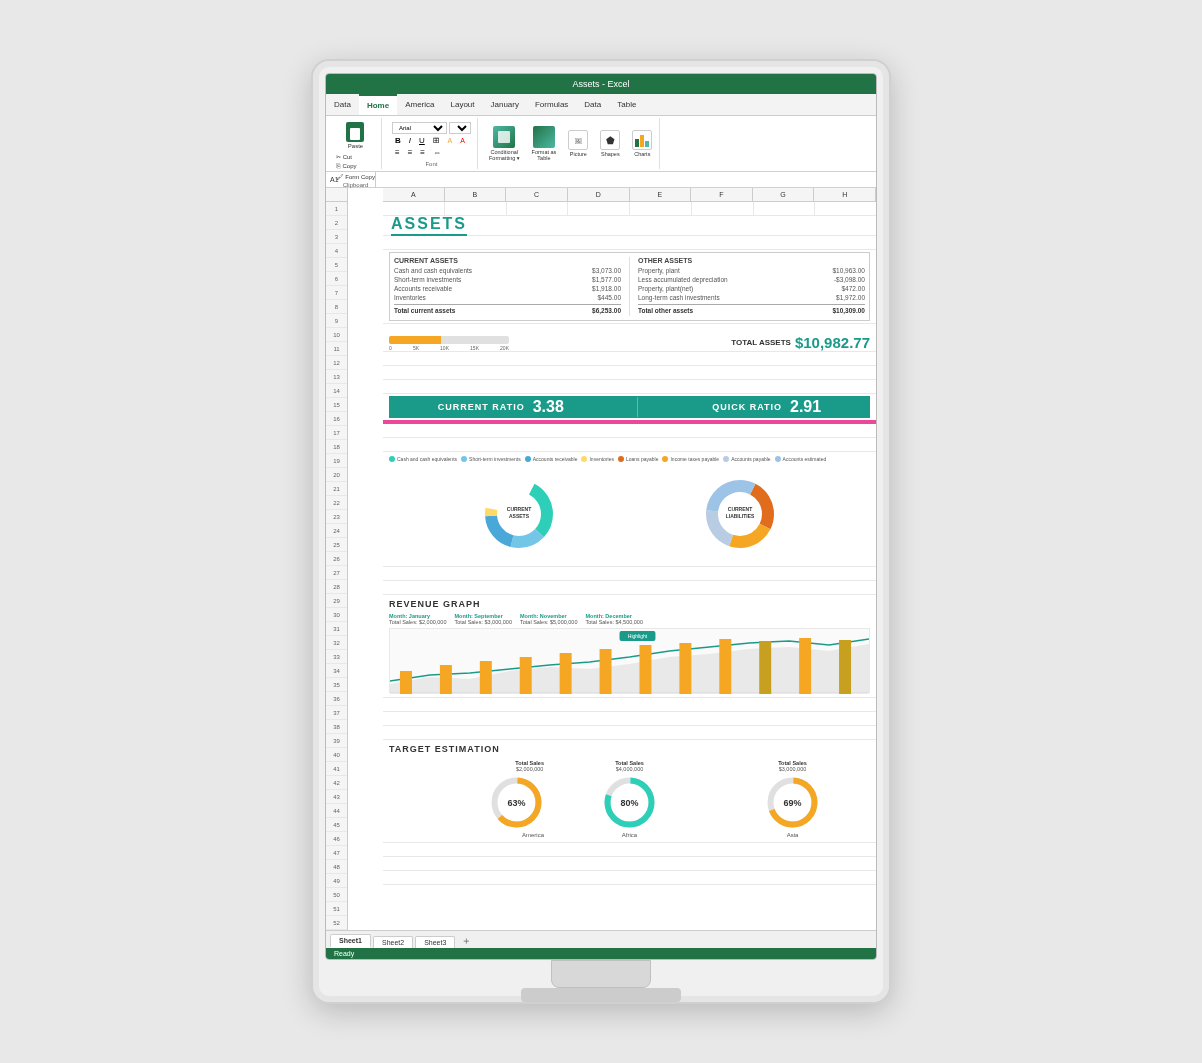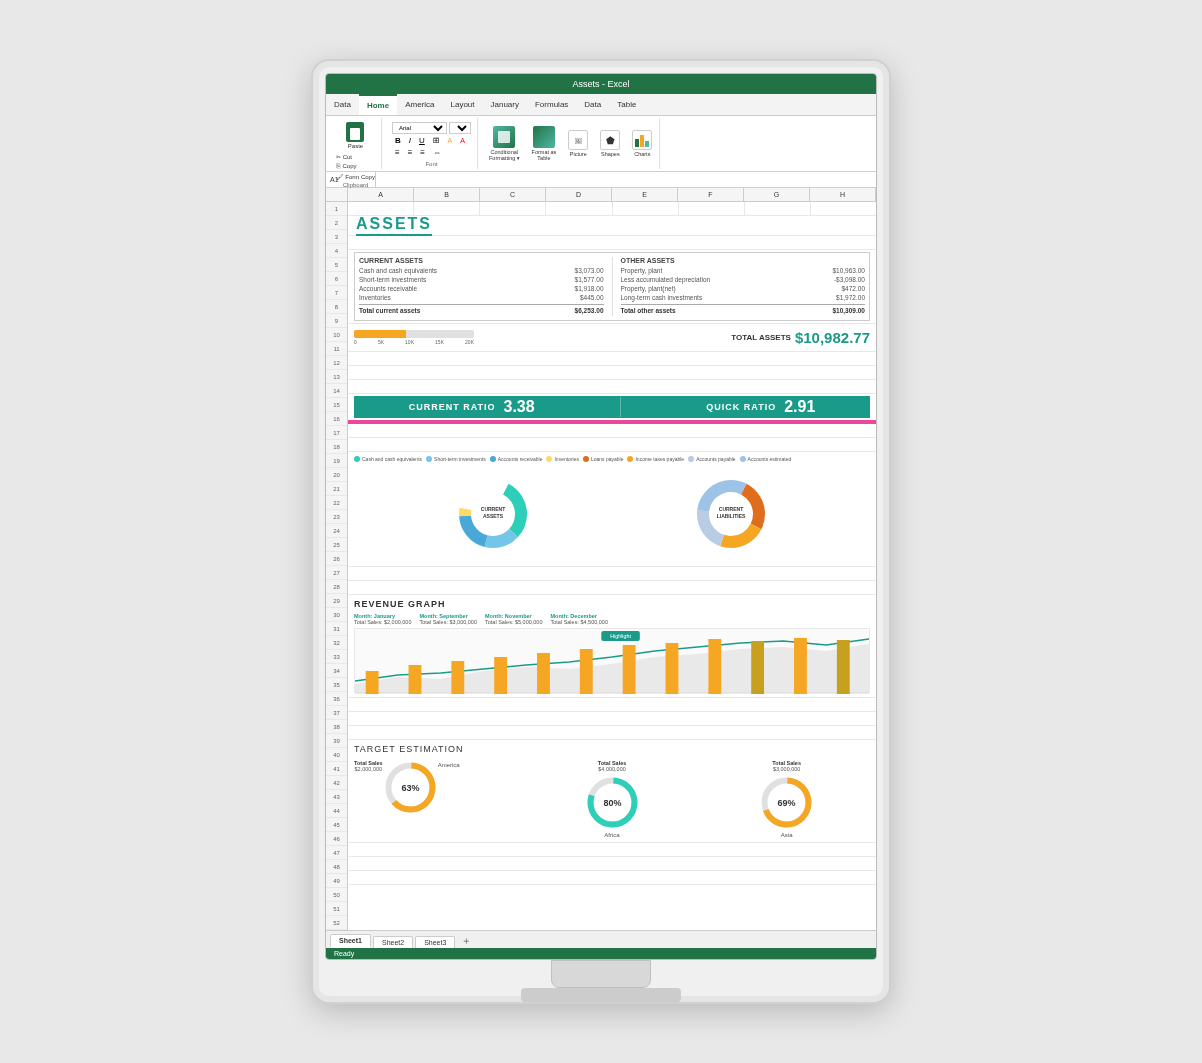--- a/index.html
+++ b/index.html
@@ -369,21 +369,21 @@
           <span style="font-size:5.5px;">Charts</span>
         </div>
       </div>
     </div>
 
     <div class="formula-bar">
       <div class="name-box">A1</div>
       <div class="formula-bar-input"></div>
     </div>
 
-    <div style="display:flex;">
+    <div style="display:flex;gap:35px;">
 
       <div class="row-nums-col">
 
         <div style="height:14px;border-bottom:1px solid #ccc;"></div>
 
         <div class="row-n">1</div>
         <div class="row-n">2</div>
         <div class="row-n">3</div>
         <div class="row-n">4</div>
         <div class="row-n">5</div>
@@ -515,21 +515,21 @@
                   <span>$1,972.00</span>
                 </div>
                 <div style="display:flex;justify-content:space-between;font-size:6.5px;font-weight:bold;color:#333;padding:2px 0;border-top:1px solid #aaa;margin-top:2px;">
                   <span>Total other assets</span>
                   <span>$10,309.00</span>
                 </div>
               </div>
             </div>
           </div>
 
-          <div style="height:28px;border-bottom:1px solid #e8e8e8;display:flex;align-items:center;padding:0 6px;">
+          <div style="height:28px;border-bottom:1px solid #e8e8e8;display:flex;align-items:flex-end;padding:0 6px;">
             <div style="width:120px;">
               <div style="width:100%;height:8px;background:#e0e0e0;border-radius:2px;overflow:hidden;">
                 <div style="height:100%;width:43%;background:#f5a623;"></div>
               </div>
               <div style="display:flex;justify-content:space-between;font-size:5px;color:#666;margin-top:1px;">
                 <span>0</span>
                 <span>5K</span>
                 <span>10K</span>
                 <span>15K</span>
                 <span>20K</span>
@@ -676,25 +676,25 @@
                 <text x="248" y="9" text-anchor="middle" font-size="5" fill="white">Highlight</text>
               </svg>
             </div>
           </div>
 
           <div style="height:14px;border-bottom:1px solid #e8e8e8;"></div>
           <div style="height:14px;border-bottom:1px solid #e8e8e8;"></div>
           <div style="height:14px;border-bottom:1px solid #e8e8e8;"></div>
 
           <div style="padding:4px 6px;border-bottom:1px solid #e8e8e8;">
-            <div style="font-size:9px;font-weight:normal;color:#333;letter-spacing:1px;margin-bottom:6px;">TARGET ESTIMATION</div>
+            <div style="font-size:9px;font-weight:bold;color:#333;letter-spacing:1px;margin-bottom:6px;">TARGET ESTIMATION</div>
 
             <div style="display:flex;gap:8px;">
 
-              <div style="flex:1;display:flex;align-items:flex-start;">
+              <div style="flex:1;display:flex;flex-direction:column;align-items:flex-end;">
                 <div style="font-size:5.5px;color:#555;text-align:center;margin-bottom:3px;">
                   <div style="font-weight:bold;color:#333;">Total Sales</div>
                   <div>$2,000,000</div>
                 </div>
                 <svg width="55" height="55" viewBox="0 0 55 55">
                   <circle cx="27.5" cy="27.5" r="22" fill="none" stroke="#e0e0e0" stroke-width="6"></circle>
                   <circle cx="27.5" cy="27.5" r="22" fill="none" stroke="#f5a623" stroke-width="6" stroke-dasharray="87 51" stroke-dashoffset="34"></circle>
                   <text x="27.5" y="31" text-anchor="middle" font-size="9" font-weight="bold" fill="#333">63%</text>
                 </svg>
                 <div style="font-size:6px;color:#555;margin-top:2px;">America</div>

